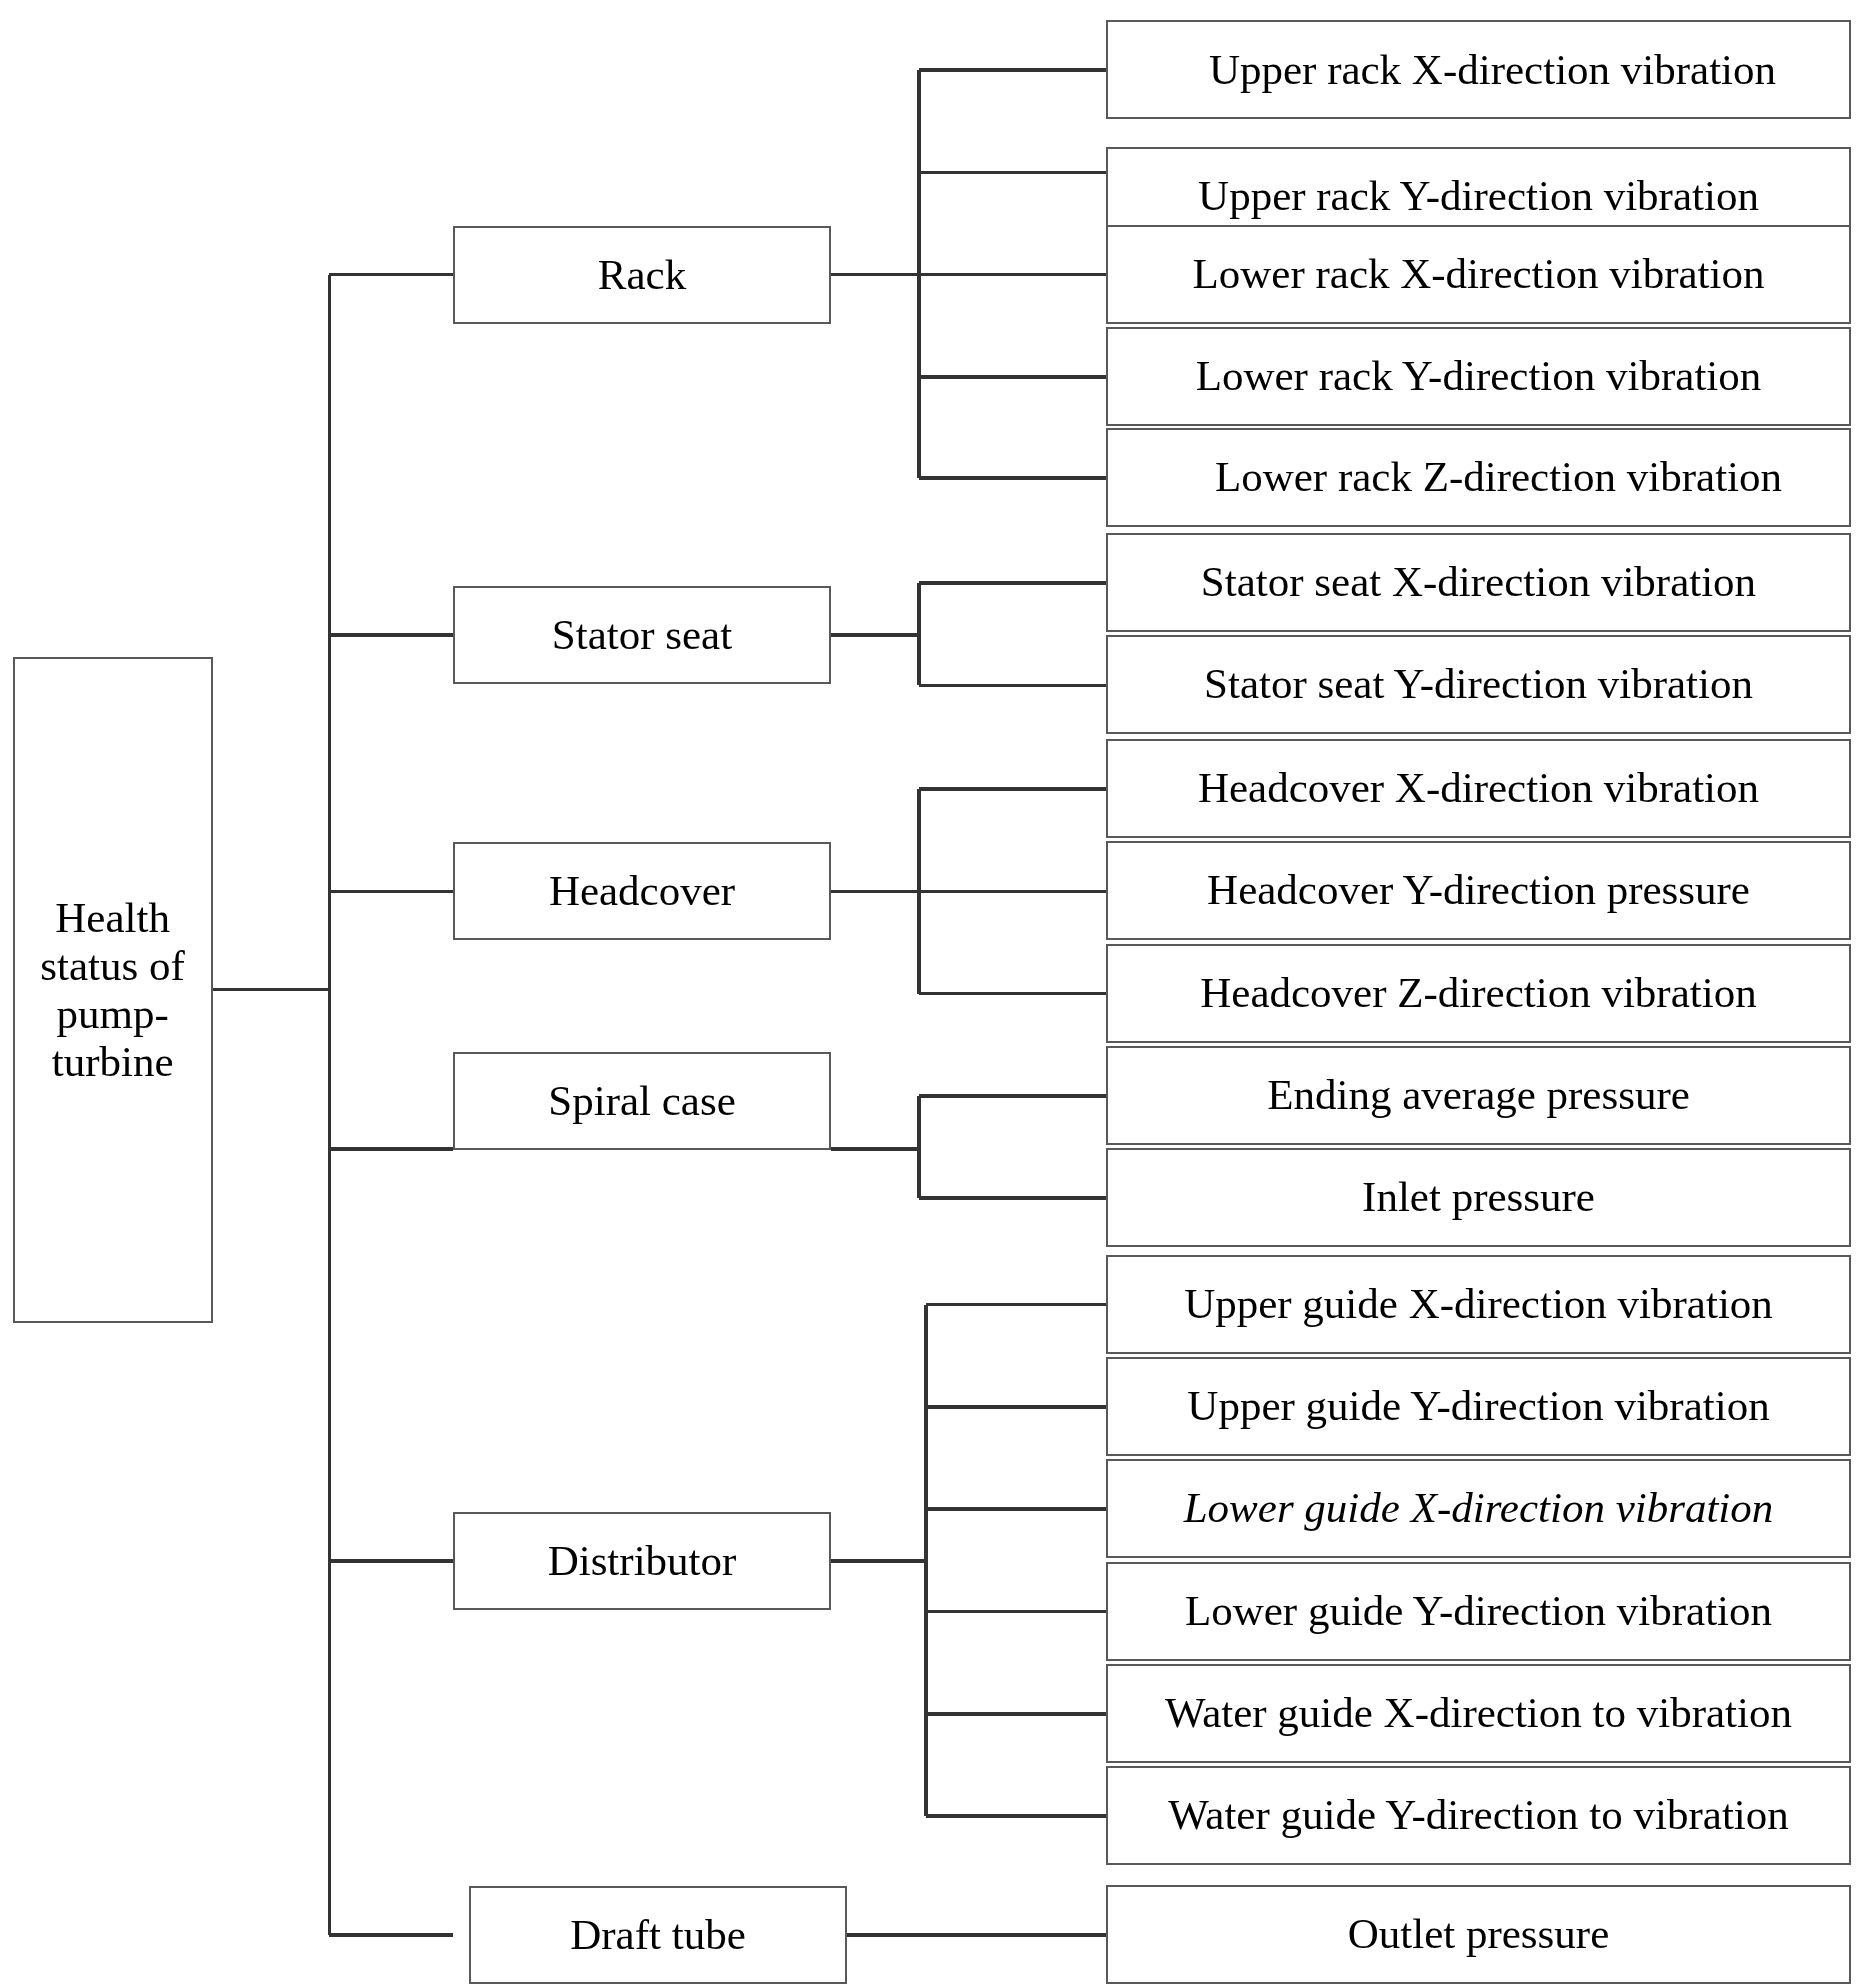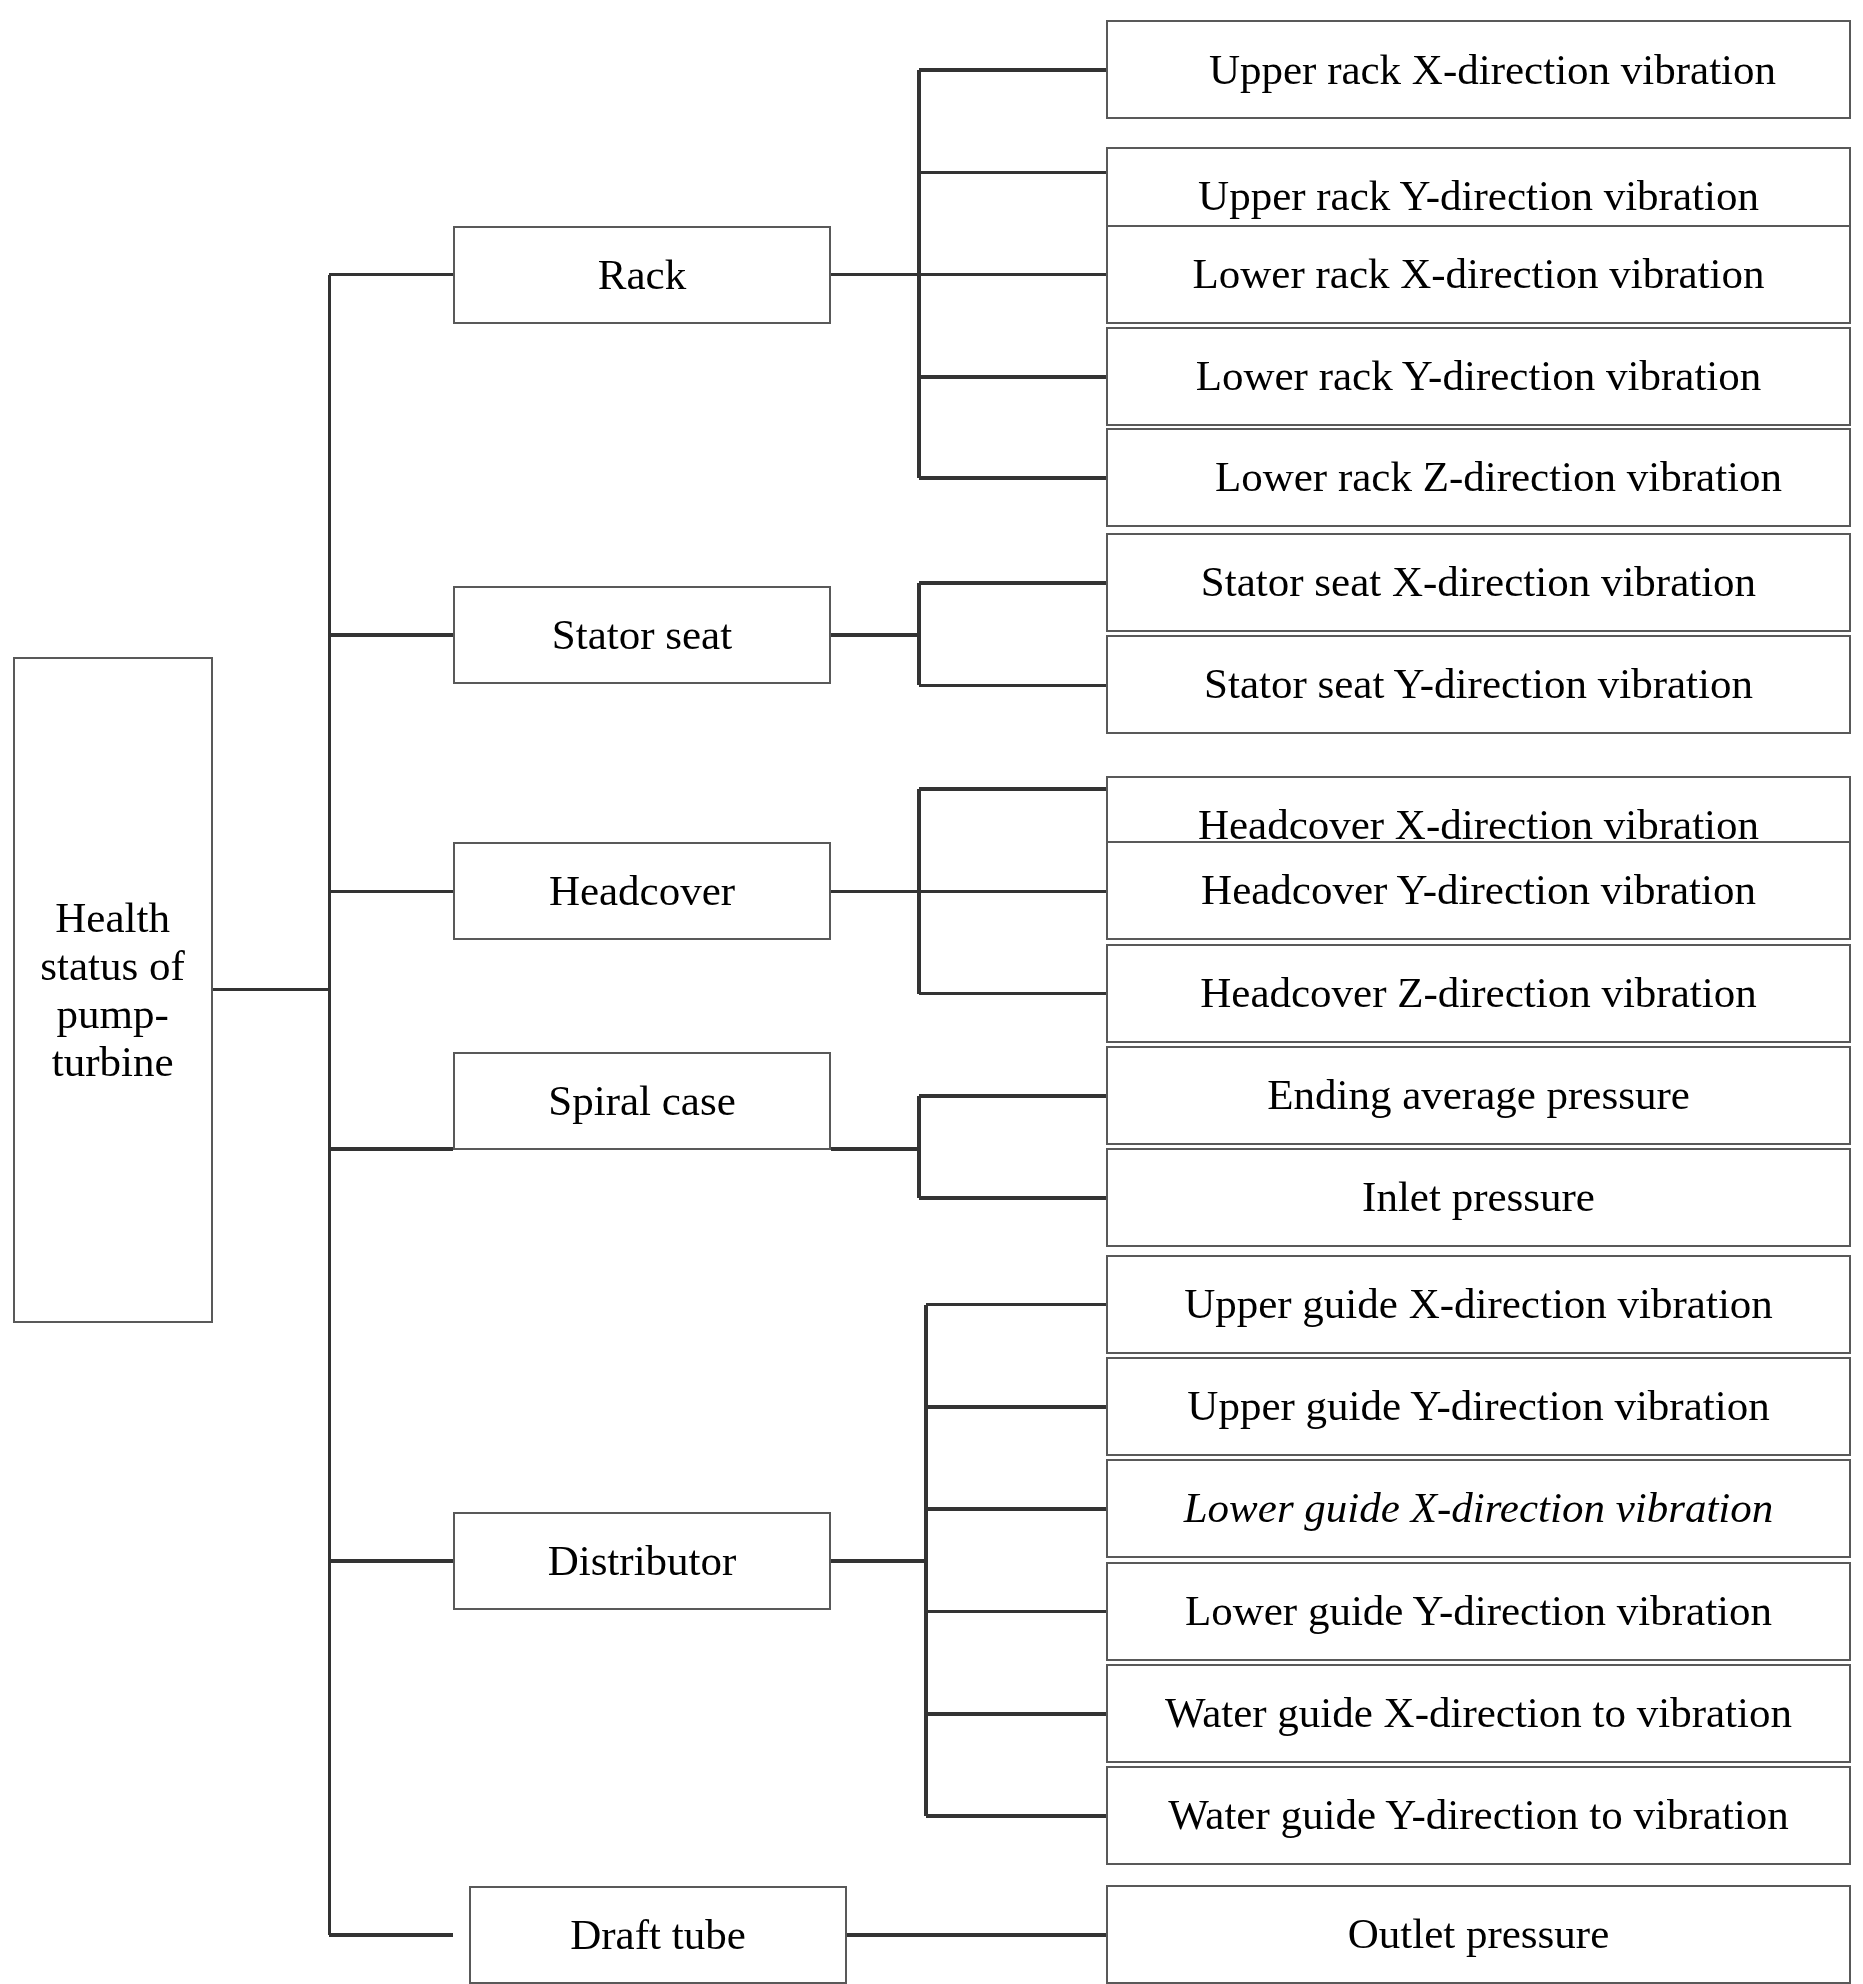--- a/index.html
+++ b/index.html
@@ -165,25 +165,25 @@
     <span class="node-label">Lower rack Z-direction vibration</span>
   </div>
 
   <div class="node-box leaf-node" style="top:533px;">
     <span class="node-label">Stator seat X-direction vibration</span>
   </div>
   <div class="node-box leaf-node" style="top:635px;">
     <span class="node-label">Stator seat Y-direction vibration</span>
   </div>
 
-  <div class="node-box leaf-node" style="top:776px;">
+  <div class="node-box leaf-node" style="top:739px;">
     <span class="node-label">Headcover X-direction vibration</span>
   </div>
   <div class="node-box leaf-node" style="top:841px;">
-    <span class="node-label">Headcover Y-direction vibration</span>
+    <span class="node-label">Headcover Y-direction pressure</span>
   </div>
   <div class="node-box leaf-node" style="top:944px;">
     <span class="node-label">Headcover Z-direction vibration</span>
   </div>
 
   <div class="node-box leaf-node" style="top:1046px;">
     <span class="node-label">Ending average pressure</span>
   </div>
   <div class="node-box leaf-node" style="top:1148px;">
     <span class="node-label">Inlet pressure</span>

